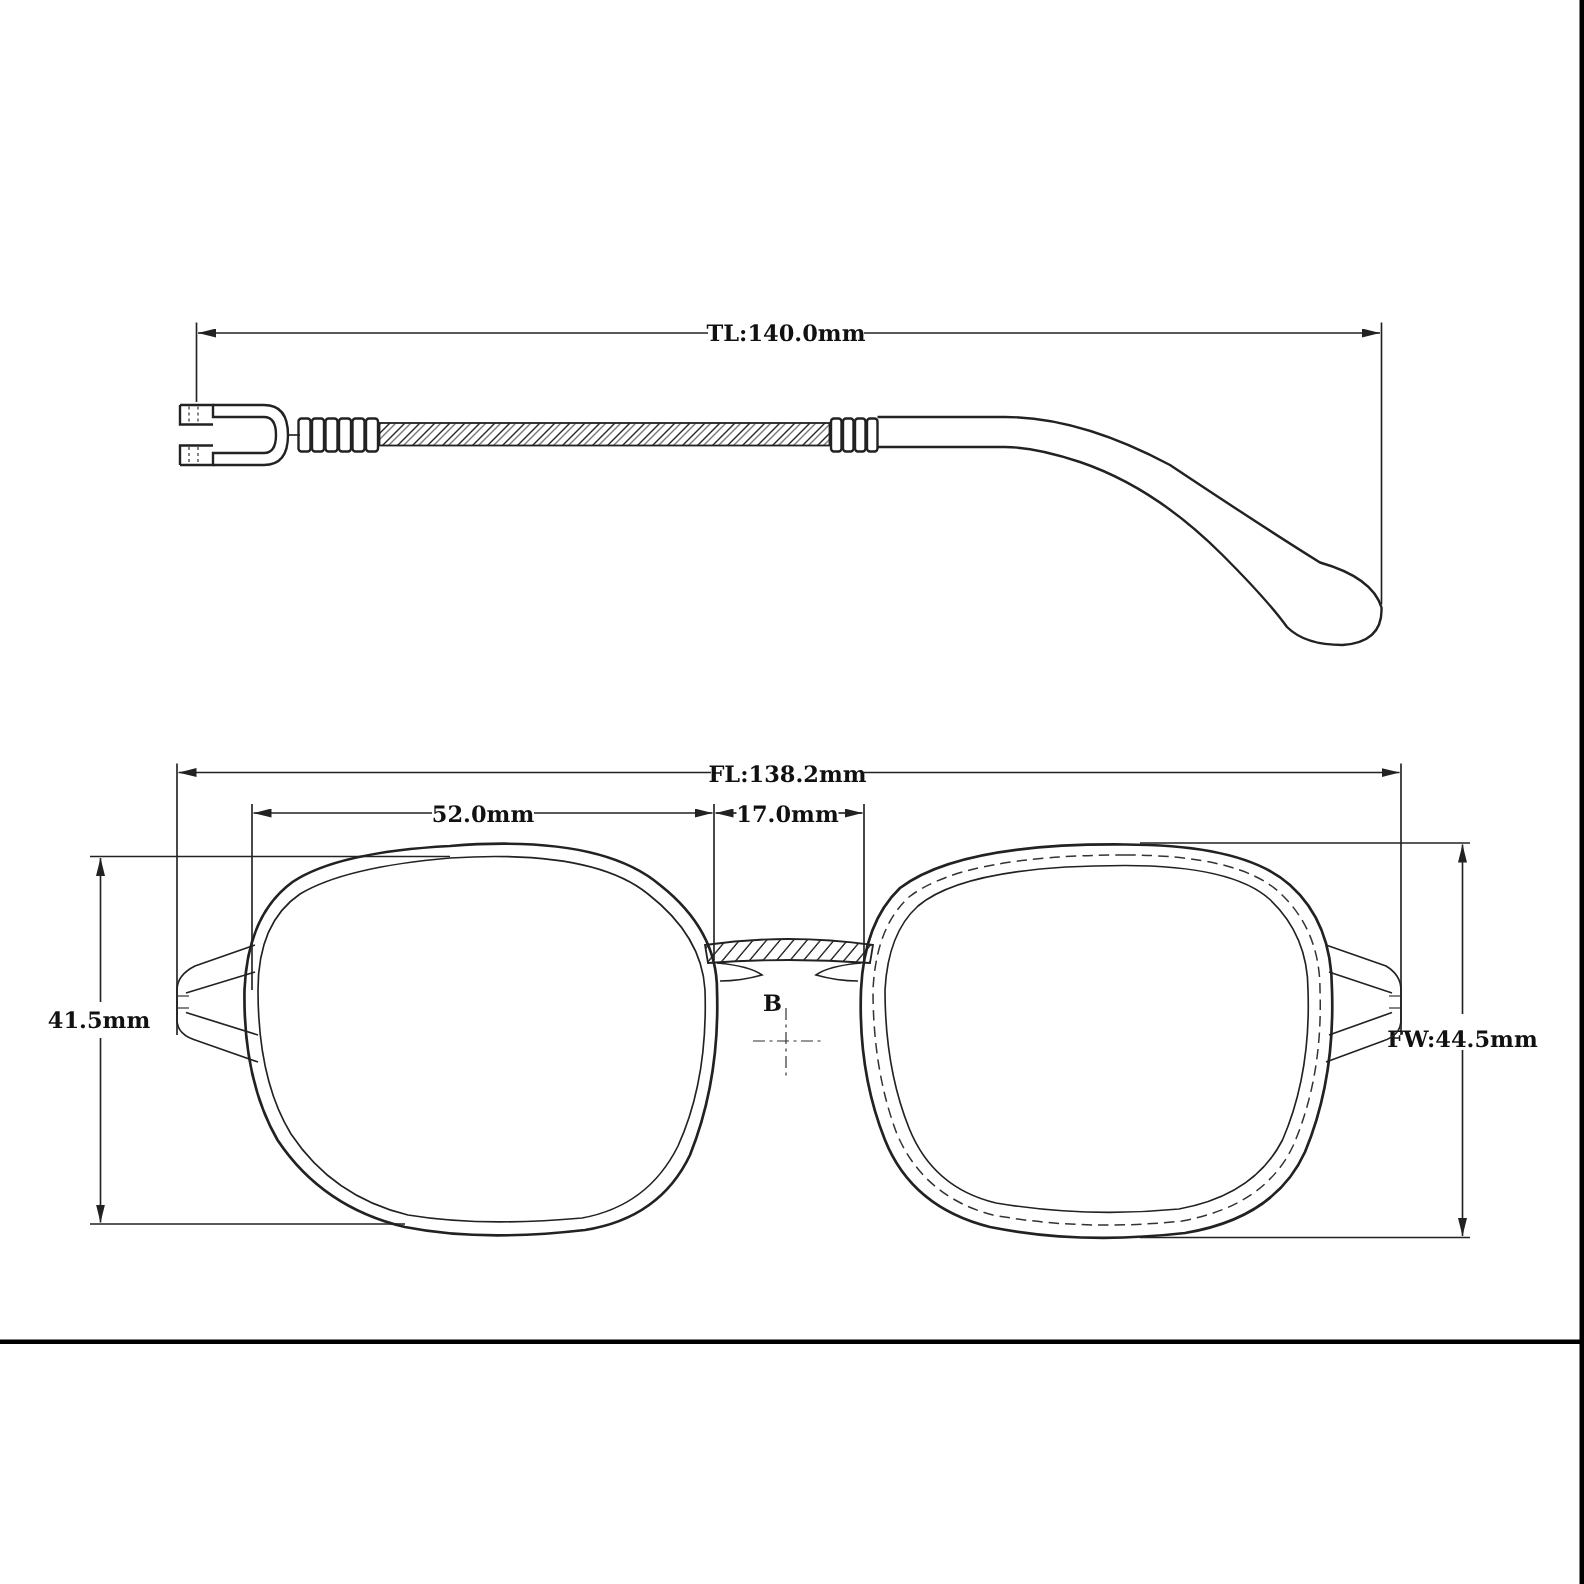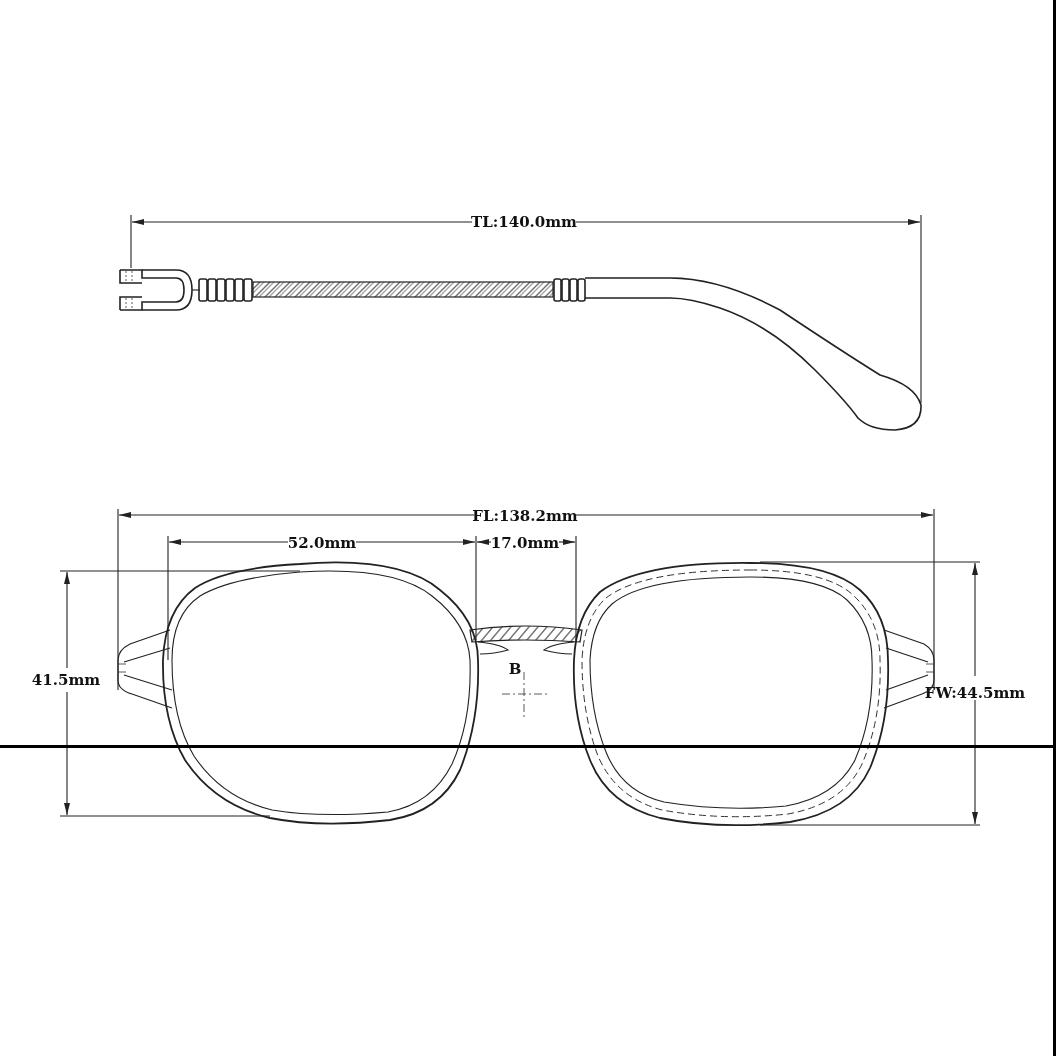--- a/index.html
+++ b/index.html
@@ -1,17 +1,17 @@
 <!DOCTYPE html>
 <html><head>
 <meta charset="utf-8">
 <style>
   html, body { margin: 0; padding: 0; background: #ffffff; }
   body { width: 1056px; height: 1056px; position: relative; overflow: hidden; }
-  .page { position: absolute; left: 0; top: 0; width: 1056px; height: 748px; background: #ffffff; }
+  .page { position: absolute; left: 0; top: 0; width: 1056px; height: 896px; background: #ffffff; }
   .edge-right { position: absolute; right: 0; top: 0; width: 3px; height: 1056px; background: #000; }
   .edge-bottom { position: absolute; left: 0; bottom: 0; width: 1056px; height: 3px; background: #000; }
   svg { position: absolute; left: 0; top: 0; }
   .dimtext { font-family: "DejaVu Serif", "Liberation Serif", serif; font-size: 15px; font-weight: bold; fill: #111; }
   .ln { stroke: #222; stroke-width: 1.1; fill: none; }
   .ln2 { stroke: #222; stroke-width: 1.6; fill: none; }
   .rim { stroke: #222; stroke-width: 1.8; fill: none; }
   .dash { stroke: #333; stroke-width: 1; fill: none; stroke-dasharray: 7 4; }
   .thin { stroke: #333; stroke-width: 0.8; fill: none; }
 </style>

